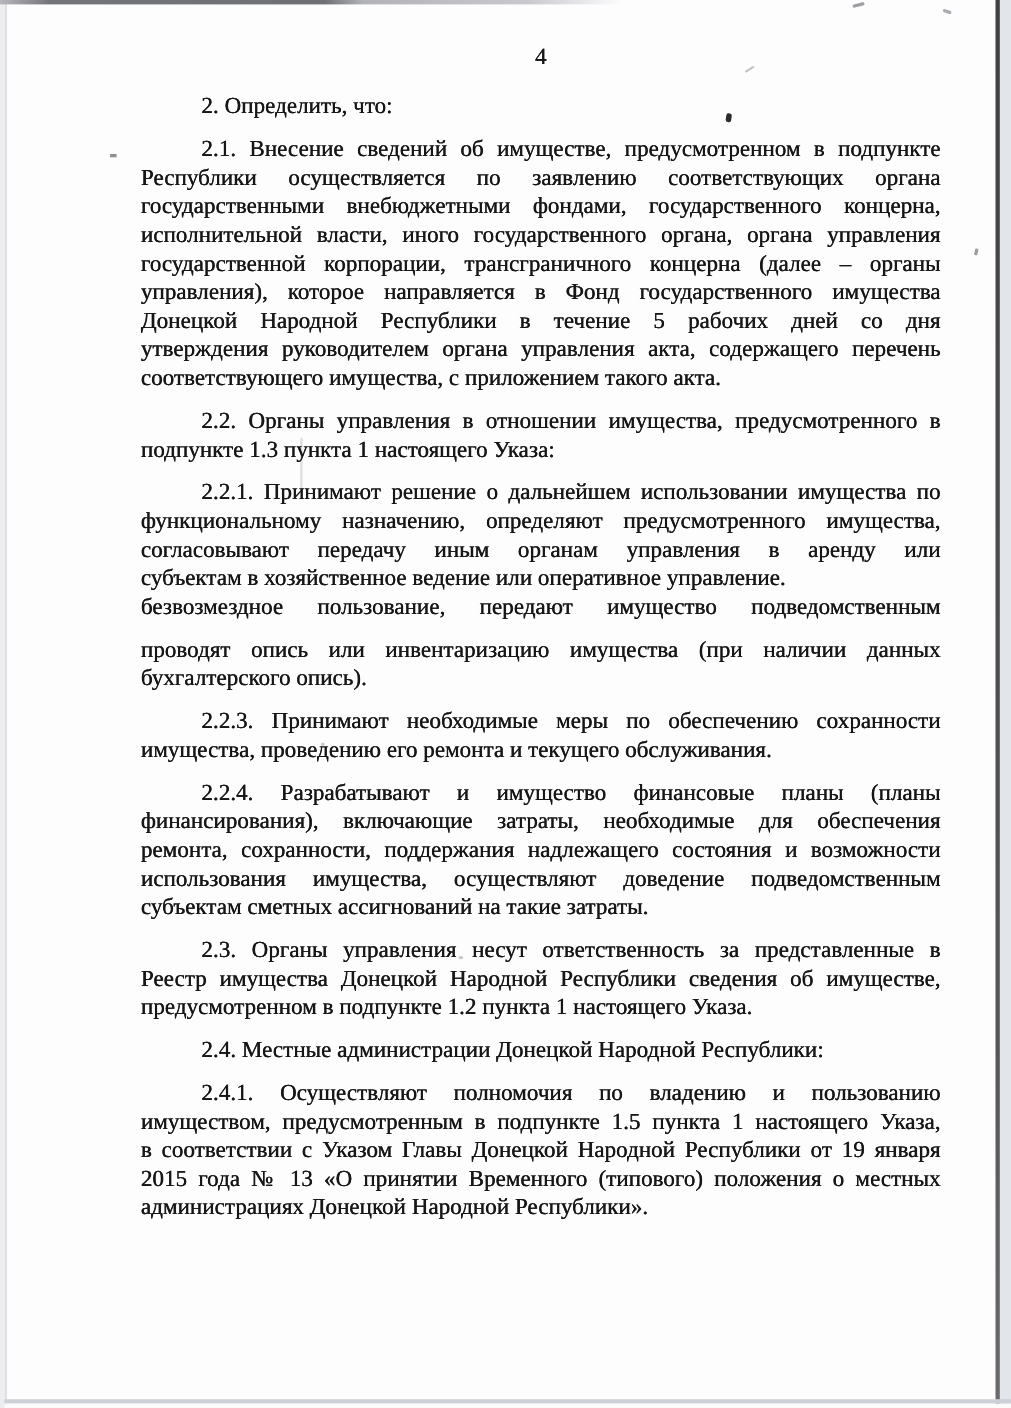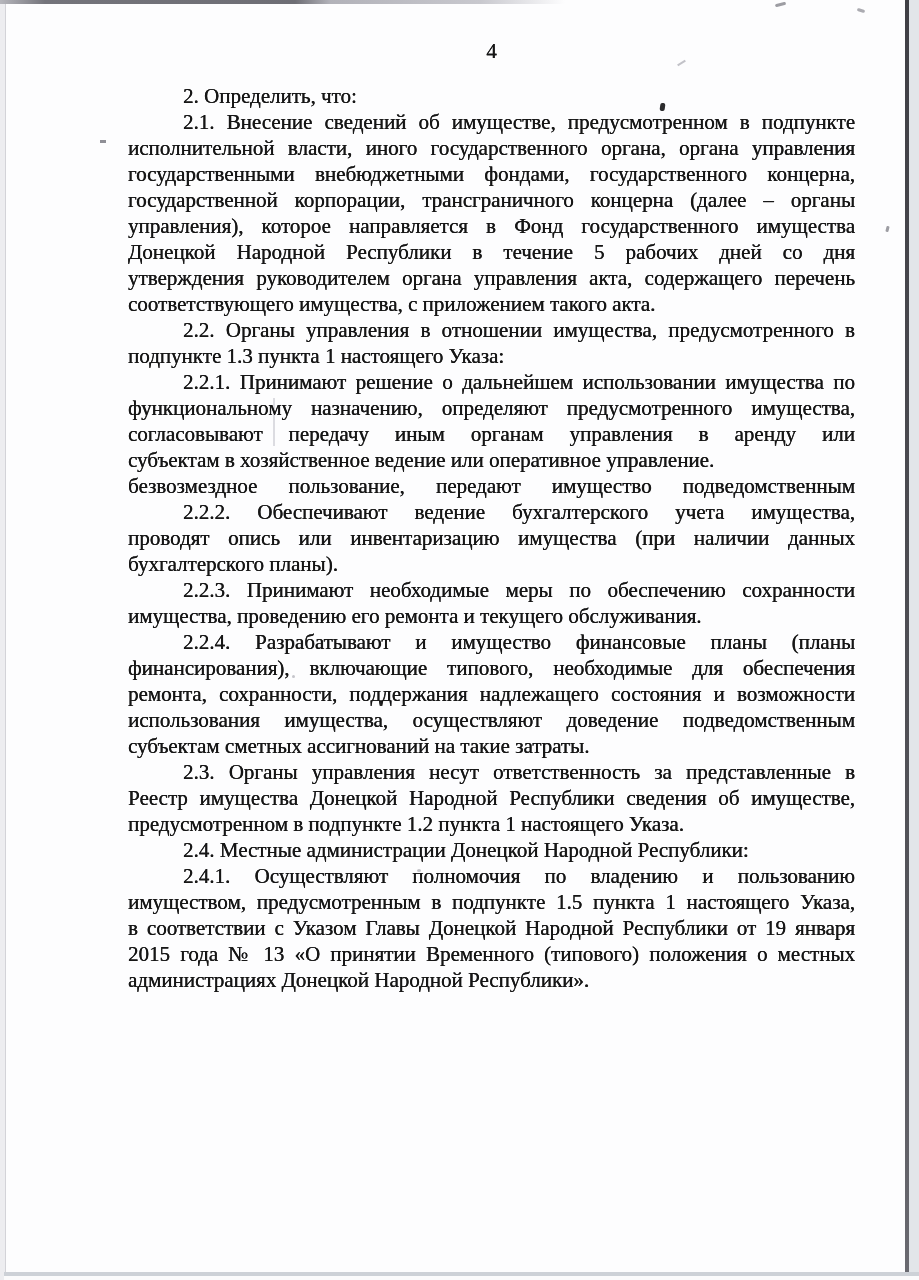--- a/index.html
+++ b/index.html
@@ -70,20 +70,21 @@
     width: 727px;
   }
   .page-number {
     text-align: center;
     font-size: 21px;
     line-height: 26px;
     margin-bottom: 19px;
     text-shadow: 0.3px 0 0 rgba(10,10,10,0.85), 0 0 0.5px rgba(0,0,0,0.45);
   }
   .paragraph {
+    margin-top: 13px;
     font-size: 21px;
     line-height: 26px;
     text-shadow: 0.3px 0 0 rgba(10,10,10,0.85), 0 0 0.5px rgba(0,0,0,0.45);
   }
   .paragraph:first-child { margin-top: 0; }
   .line {
     white-space: nowrap;
     text-align: left;
   }
   .line.just {
@@ -114,51 +115,51 @@
   <div class="speckle spk-crease"></div>
 
   <div class="content">
     <div class="page-number">4</div>
     <div>
         <div class="paragraph">
           <div class="line first">2. Определить, что:</div>
         </div>
         <div class="paragraph">
           <div class="line first just">2.1. Внесение сведений об имуществе, предусмотренном в подпункте</div>
+          <div class="line just">Республики осуществляется по заявлению соответствующих органа</div>
+          <div class="line just">государственными внебюджетными фондами, государственного концерна,</div>
           <div class="line just">исполнительной власти, иного государственного органа, органа управления</div>
-          <div class="line just">государственными внебюджетными фондами, государственного концерна,</div>
           <div class="line just">государственной корпорации, трансграничного концерна (далее – органы</div>
           <div class="line just">управления), которое направляется в Фонд государственного имущества</div>
           <div class="line just">Донецкой Народной Республики в течение 5 рабочих дней со дня</div>
           <div class="line just">утверждения руководителем органа управления акта, содержащего перечень</div>
           <div class="line">соответствующего имущества, с приложением такого акта.</div>
         </div>
         <div class="paragraph">
           <div class="line first just">2.2. Органы управления в отношении имущества, предусмотренного в</div>
           <div class="line">подпункте 1.3 пункта 1 настоящего Указа:</div>
         </div>
         <div class="paragraph">
           <div class="line first just">2.2.1. Принимают решение о дальнейшем использовании имущества по</div>
           <div class="line just">функциональному назначению, определяют предусмотренного имущества,</div>
           <div class="line just">согласовывают передачу иным органам управления в аренду или</div>
           <div class="line">субъектам в хозяйственное ведение или оперативное управление.</div>
           <div class="line just">безвозмездное пользование, передают имущество подведомственным</div>
         </div>
         <div class="paragraph">
-          <div class="line first just">2.2.2. Обеспечивают ведение бухгалтерского учета имущества,</div>
           <div class="line just">проводят опись или инвентаризацию имущества (при наличии данных</div>
-          <div class="line">бухгалтерского планы).</div>
+          <div class="line">бухгалтерского опись).</div>
         </div>
         <div class="paragraph">
           <div class="line first just">2.2.3. Принимают необходимые меры по обеспечению сохранности</div>
           <div class="line">имущества, проведению его ремонта и текущего обслуживания.</div>
         </div>
         <div class="paragraph">
           <div class="line first just">2.2.4. Разрабатывают и имущество финансовые планы (планы</div>
-          <div class="line just">финансирования), включающие типового, необходимые для обеспечения</div>
+          <div class="line just">финансирования), включающие затраты, необходимые для обеспечения</div>
           <div class="line just">ремонта, сохранности, поддержания надлежащего состояния и возможности</div>
           <div class="line just">использования имущества, осуществляют доведение подведомственным</div>
           <div class="line">субъектам сметных ассигнований на такие затраты.</div>
         </div>
         <div class="paragraph">
           <div class="line first just">2.3. Органы управления несут ответственность за представленные в</div>
           <div class="line just">Реестр имущества Донецкой Народной Республики сведения об имуществе,</div>
           <div class="line">предусмотренном в подпункте 1.2 пункта 1 настоящего Указа.</div>
         </div>
         <div class="paragraph">

